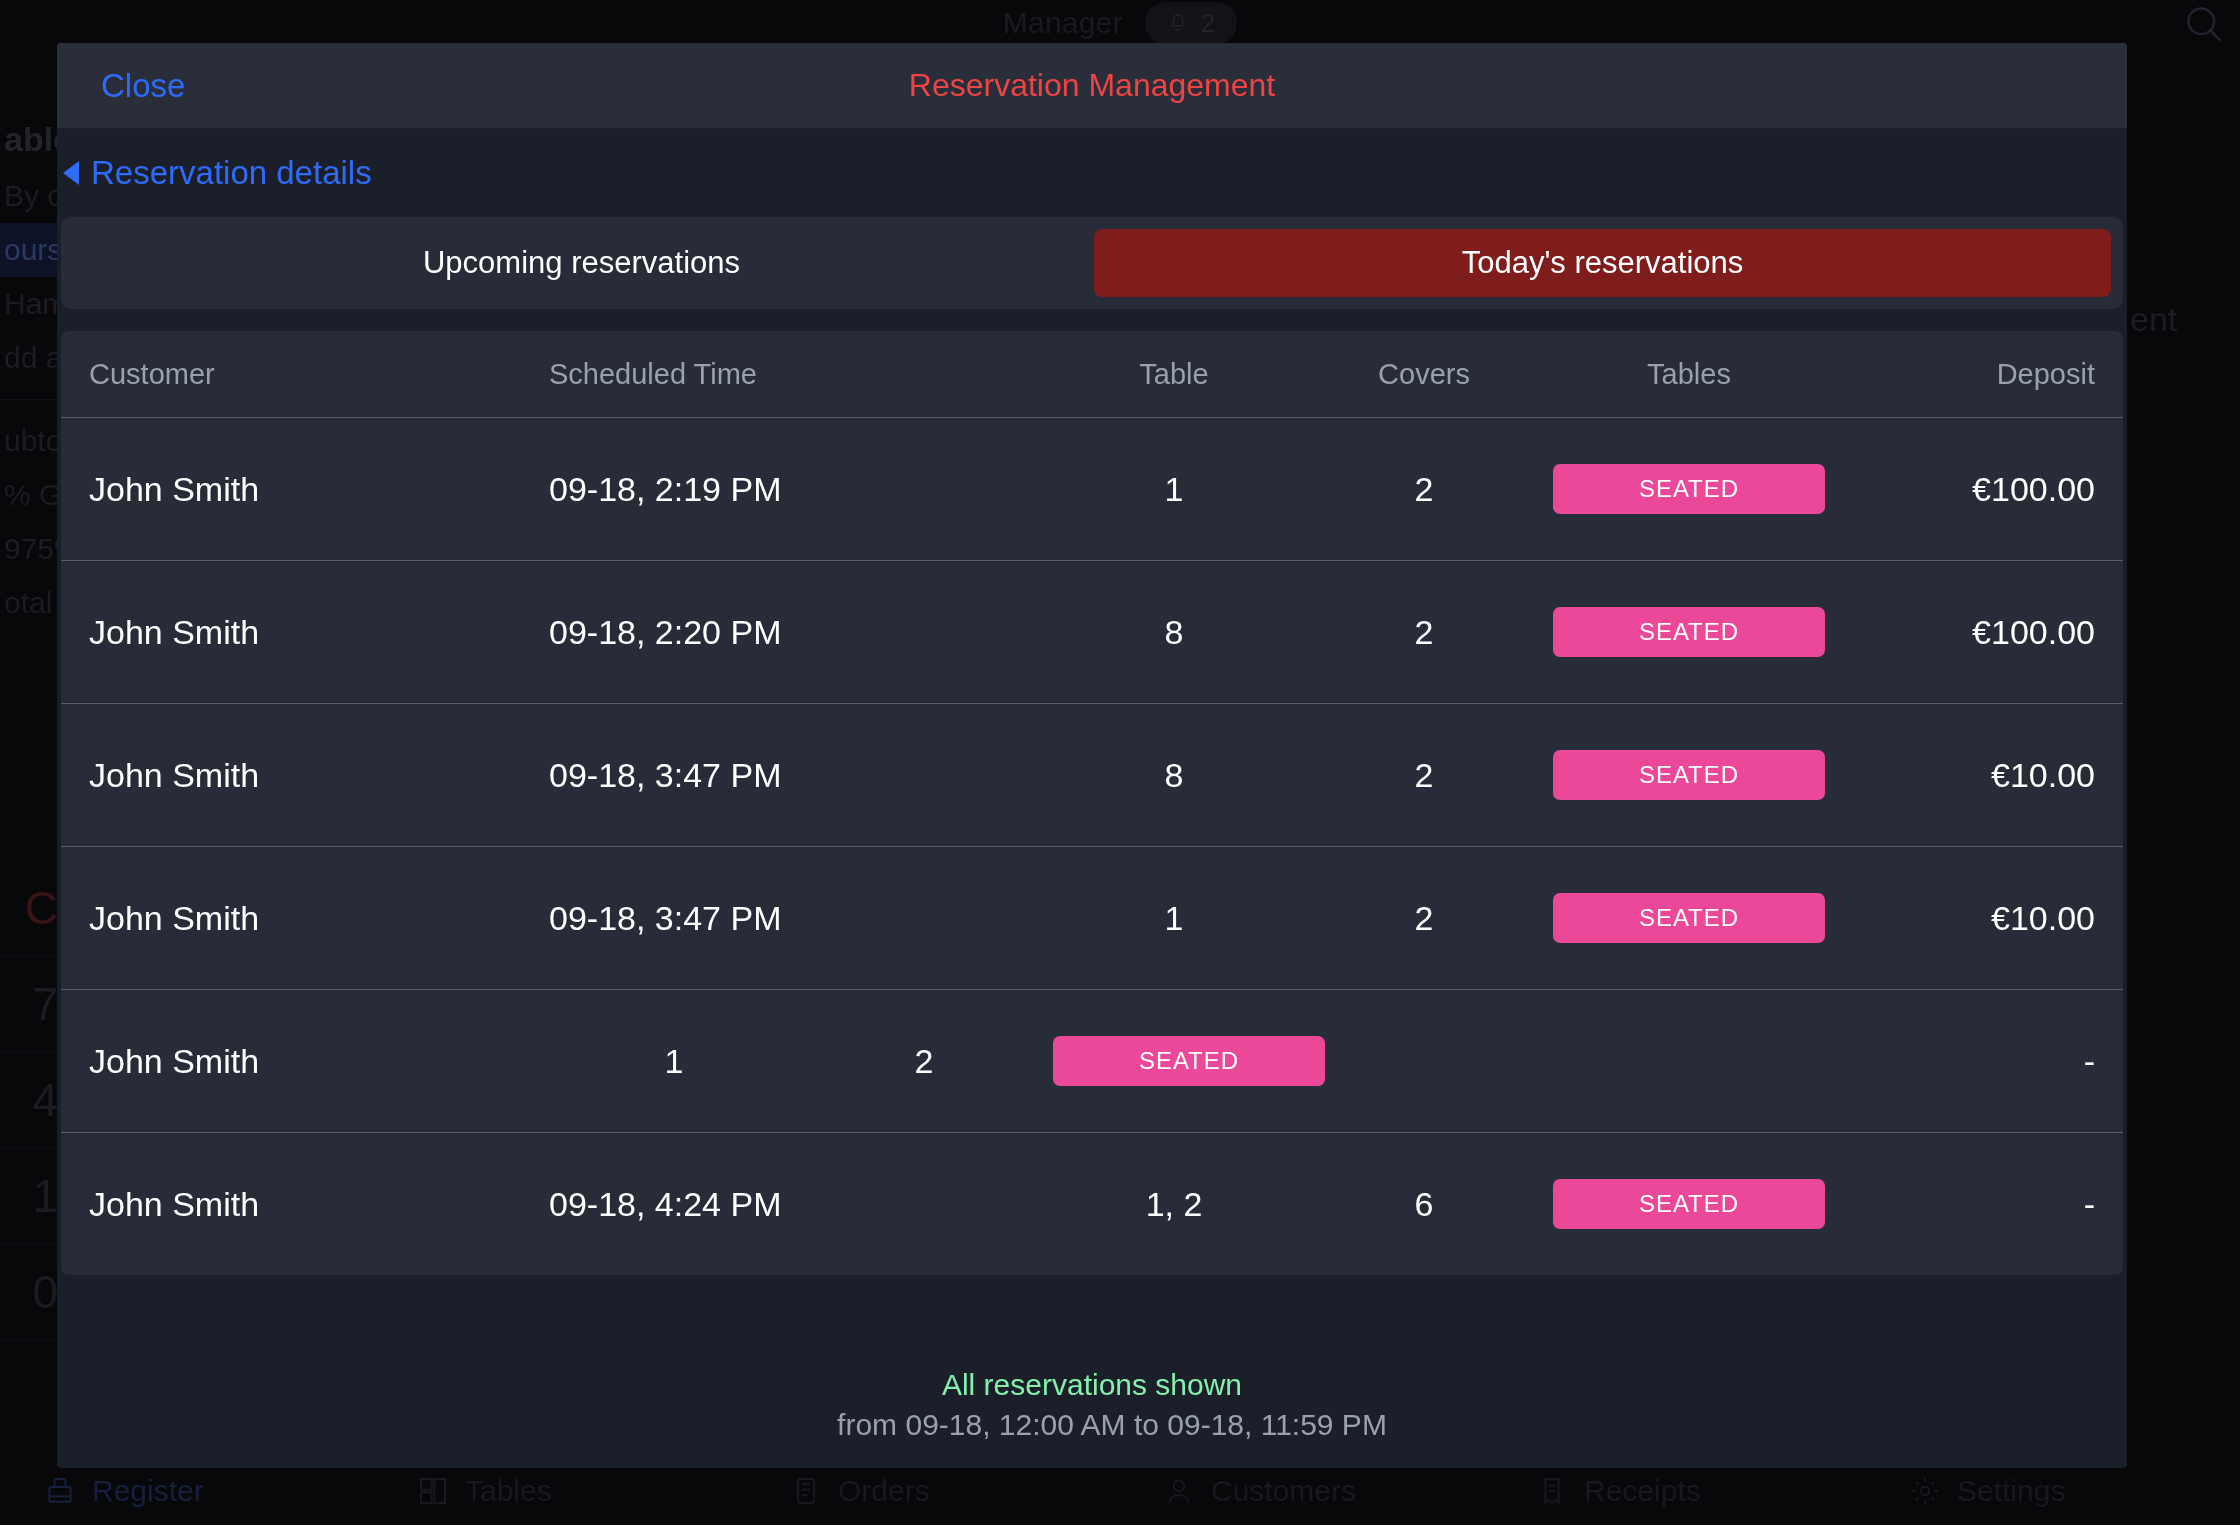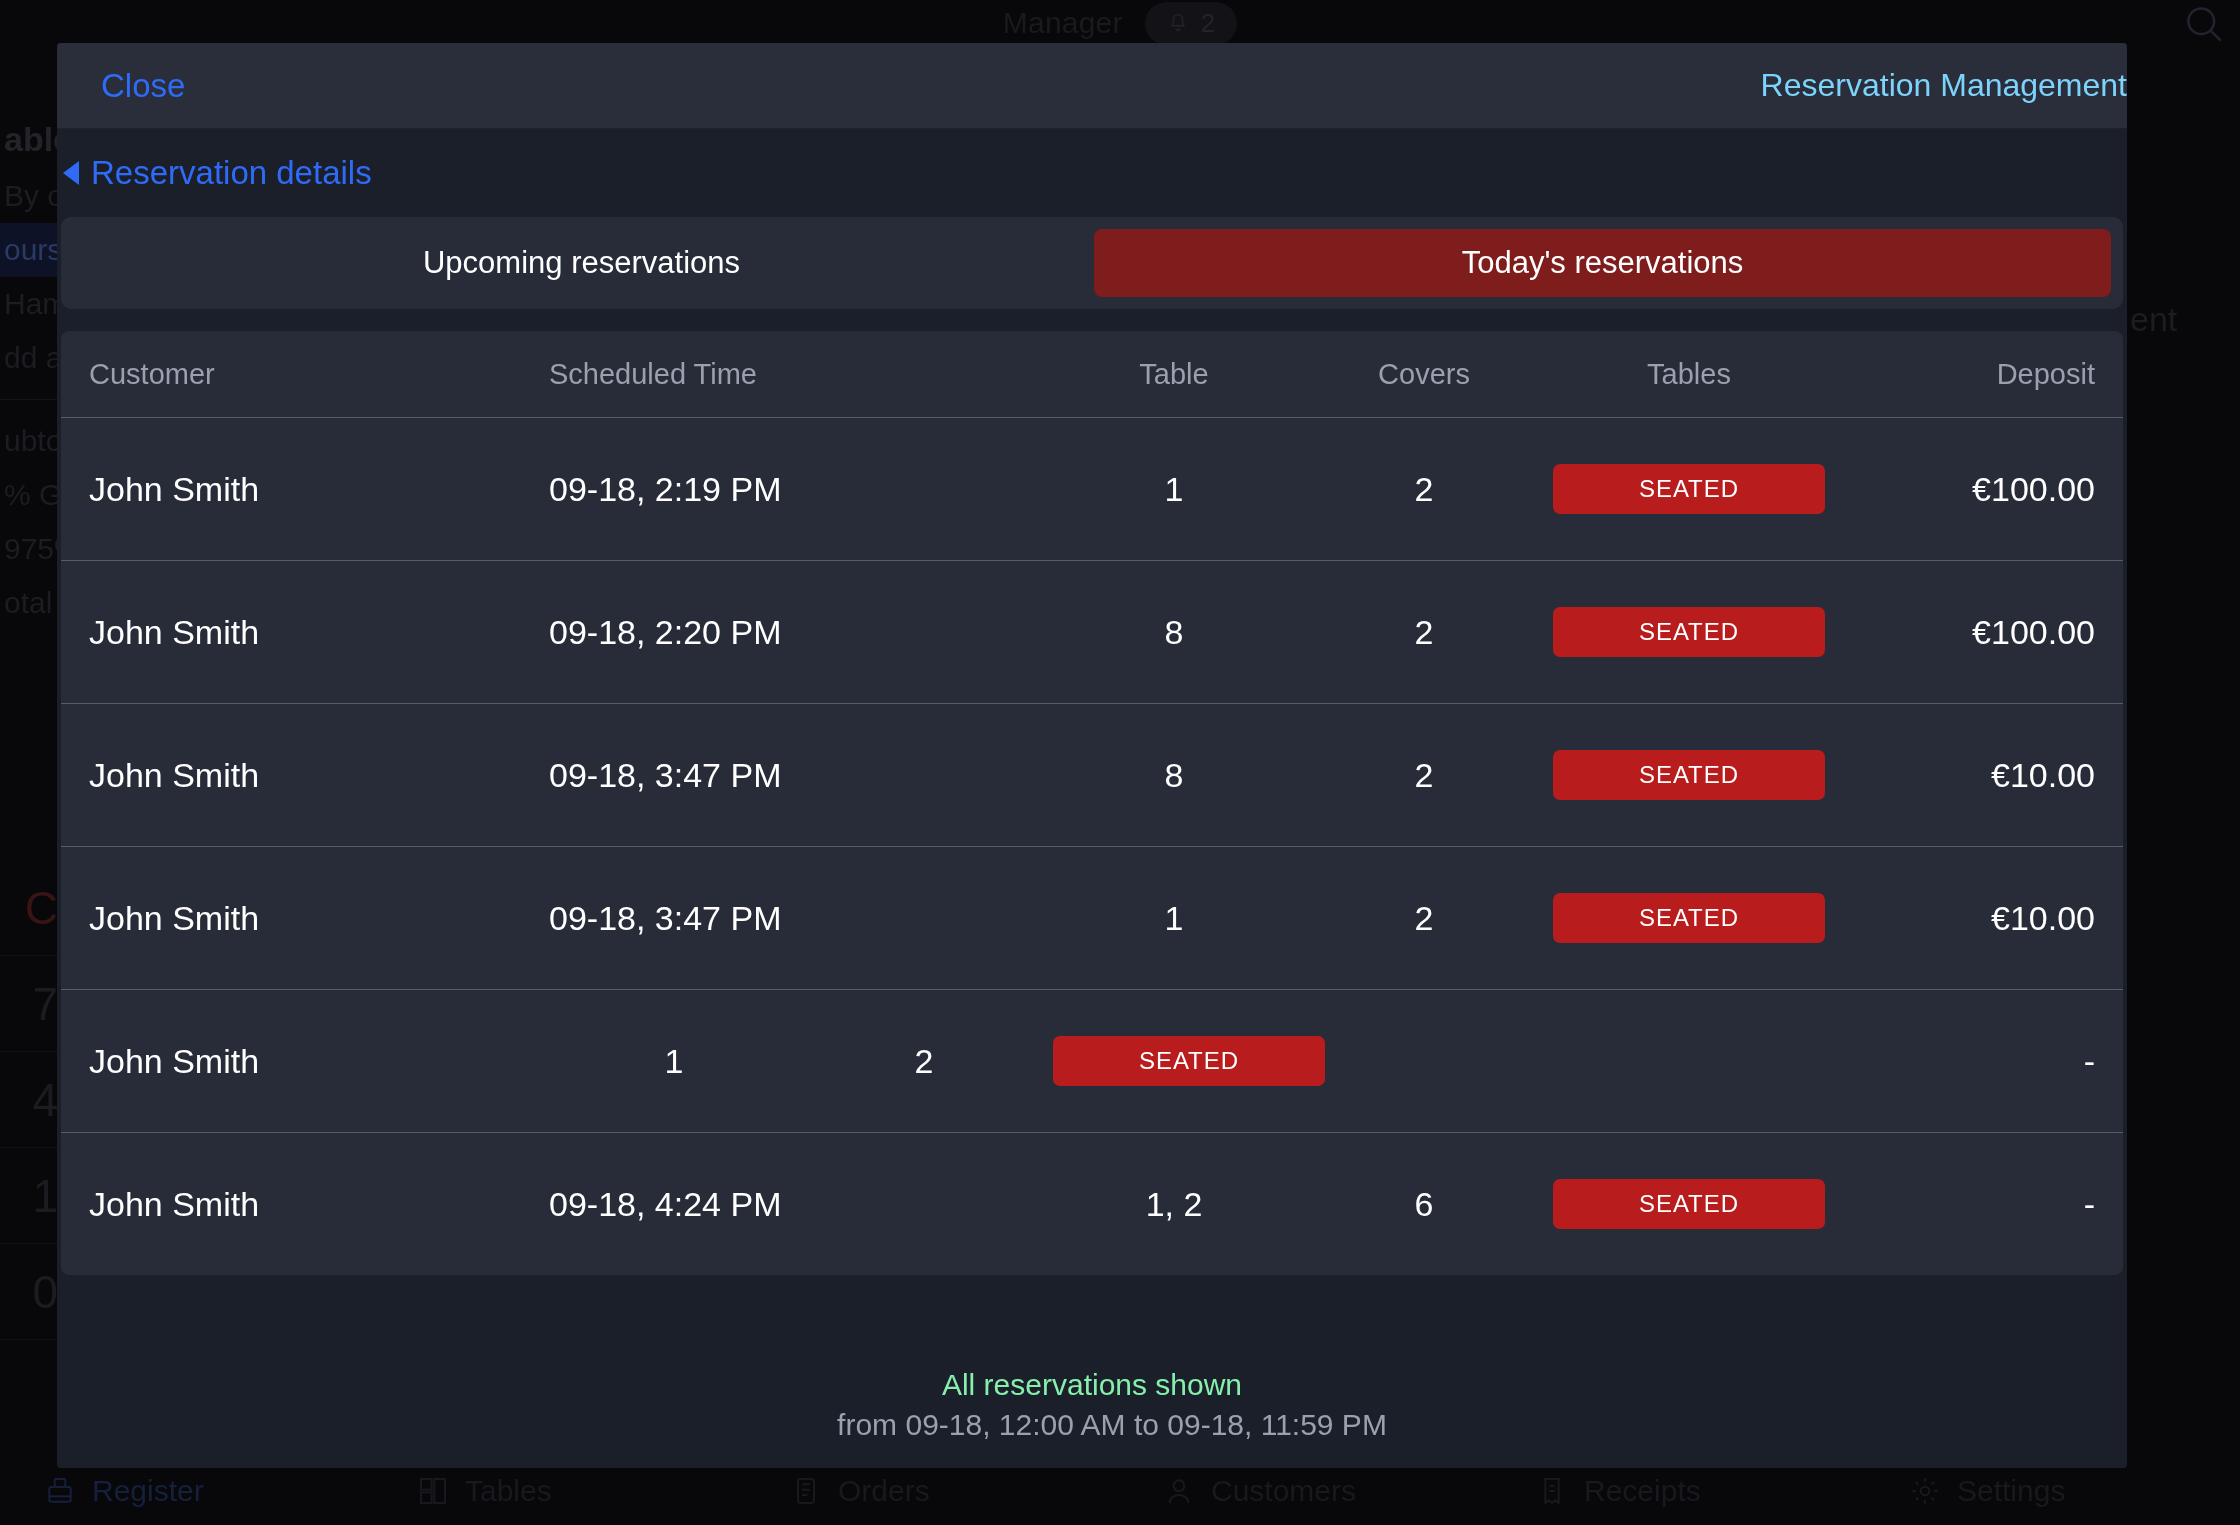--- a/index.html
+++ b/index.html
@@ -85,22 +85,22 @@
     background: #292e3a;
     display: flex; align-items: center;
     position: relative;
     border-bottom: 1px solid #1e222c;
   }
   .modal-header .close-btn {
     position: absolute; left: 44px;
     color: #2f6bf6; font-size: 33px; cursor: pointer;
   }
   .modal-header .modal-title {
-    width: 100%; text-align: right;
-    color: #7dd3fc; font-size: 32px;
+    width: 100%; text-align: center;
+    color: #ef4444; font-size: 32px;
   }
 
   .subheader {
     height: 88px; flex: 0 0 88px;
     display: flex; align-items: center;
     padding-left: 6px;
   }
   .back-link {
     display: flex; align-items: center; gap: 12px;
     color: #2f6bf6; font-size: 33px; cursor: pointer;
@@ -154,21 +154,21 @@
   .c-customer  { flex: 0 0 460px; text-align: left; }
   .c-time      { flex: 0 0 500px; text-align: left; }
   .c-table     { flex: 0 0 250px; text-align: center; }
   .c-covers    { flex: 0 0 250px; text-align: center; }
   .c-status    { flex: 0 0 280px; text-align: center; }
   .c-deposit   { flex: 1 1 auto;  text-align: right; }
 
   .badge {
     display: inline-block;
     min-width: 272px;
-    background: #b91c1c;
+    background: #ec4899;
     color: #ffffff;
     font-size: 24px;
     letter-spacing: 1px;
     padding: 11px 0;
     border-radius: 7px;
     text-align: center;
   }
 
   .footer-note {
     margin-top: auto;

